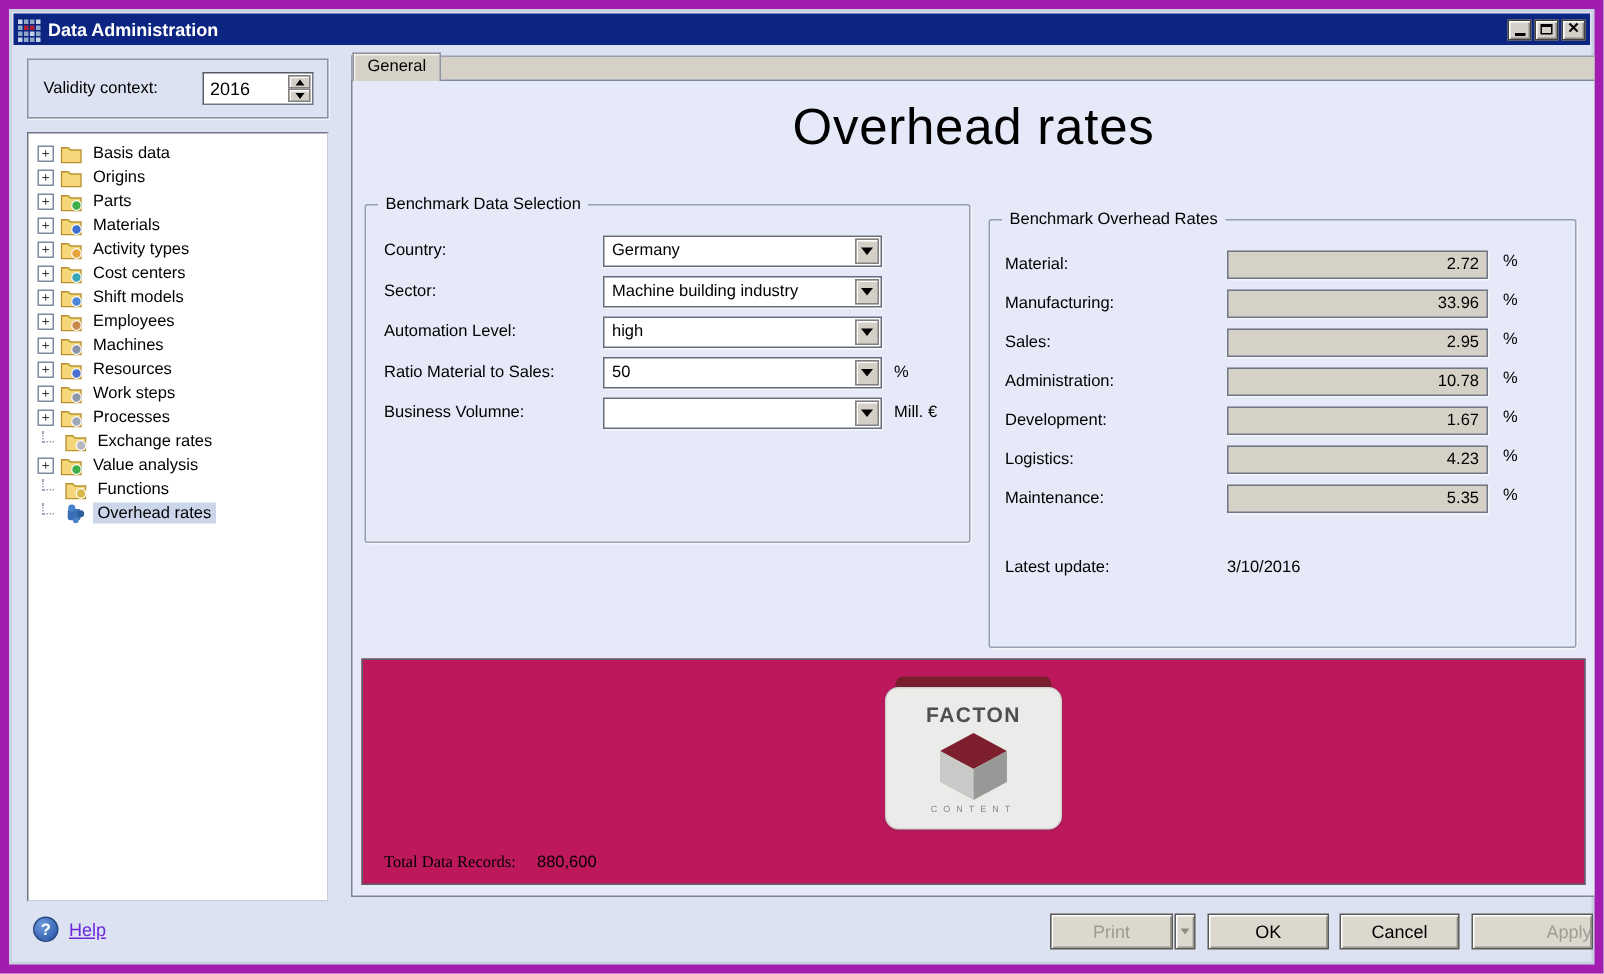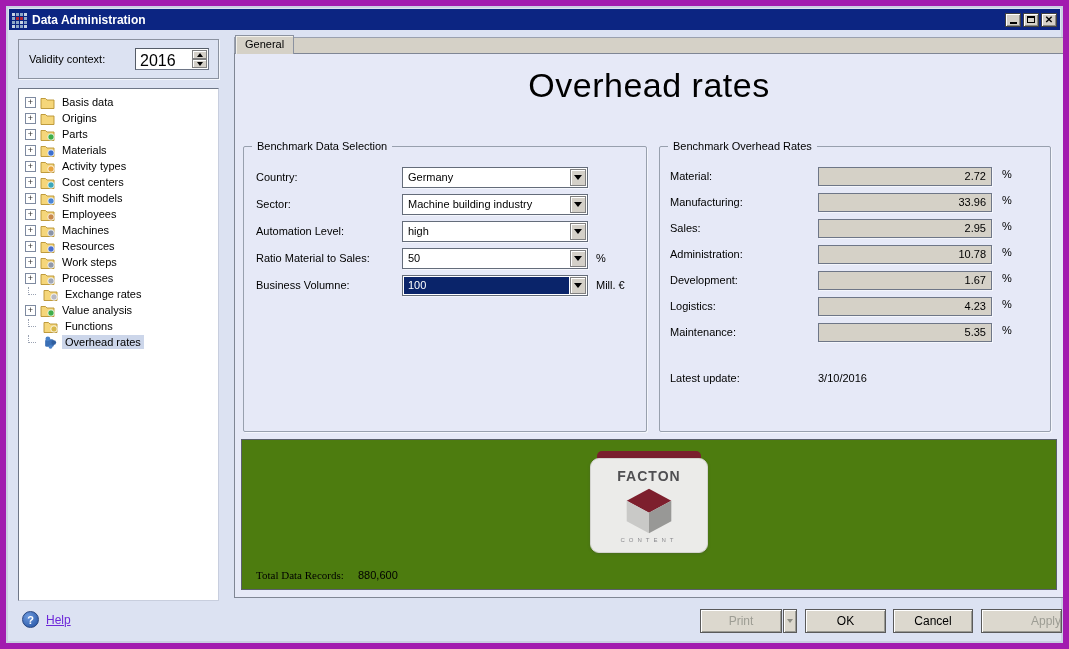--- a/index.html
+++ b/index.html
@@ -21,21 +21,21 @@
   .glyph-min { width:7px; height:2px; background:#000; margin-top:7px; }
   .glyph-max { width:8px; height:7px; border:1px solid #000; border-top:2px solid #000; }
   .glyph-close { font-size:10px; font-weight:bold; line-height:10px; }
 
   
   .validity-group { position:absolute; left:12px; top:33px; width:201px; height:40px;
                     border:1px solid #8b92a0; box-shadow:1px 1px 0 #f4f6fc; }
   .validity-label { position:absolute; left:10px; top:13px; }
   .spinbox { position:absolute; left:116px; top:8px; width:74px; height:22px; background:#fff;
              border:1px solid #6e7687; border-top-color:#555c68; border-left-color:#555c68; }
-  .spin-value { position:absolute; left:4px; top:3px; font-size:16px; }
+  .spin-value { position:absolute; left:4px; top:3px; font-size:12px; }
   .spins { position:absolute; right:1px; top:1px; bottom:1px; width:15px; display:flex; flex-direction:column; }
   .spinbtn { flex:1; background:#d4d0c8; border:1px solid #808080;
              box-shadow:inset 1px 1px 0 #fff; display:flex; align-items:center; justify-content:center; }
   .tri-up { width:0; height:0; border-left:3px solid transparent; border-right:3px solid transparent; border-bottom:4px solid #000; }
   .tri-dn { width:0; height:0; border-left:3px solid transparent; border-right:3px solid transparent; border-top:4px solid #000; }
 
   
   .tree { position:absolute; left:12px; top:82px; width:201px; height:513px; background:#fff;
           border:1px solid #6e7687; border-right-color:#c8cede; border-bottom-color:#c8cede;
           padding:5px 2px 0 6px; overflow:hidden; }
@@ -53,21 +53,21 @@
               border:1px solid #9aa0ae; border-bottom:none; }
   .tab { position:absolute; left:229px; top:29px; height:19px; padding:2px 9px 0 9px; background:#d5d1c7;
          border:1px solid #8b92a0; border-bottom:none; box-shadow:inset 1px 1px 0 #f2f0ea; z-index:3; }
   .tabpage { position:absolute; left:228px; top:47px; width:830px; height:545px; background:#e6e9f7;
              border:1px solid #7f8694; }
   .page-title { position:absolute; top:12px; left:0; width:100%; text-align:center;
                 font-size:34px; letter-spacing:0.5px; color:#000; }
 
   
   .groupbox { position:absolute; border:1px solid #98a0ae; border-radius:2px; box-shadow:1px 1px 0 #f4f6fc; }
-  .gb-sel   { left:8px;   top:92px; width:404px; height:286px; }
+  .gb-sel   { left:8px;   top:82px; width:404px; height:226px; }
   .gb-rates { left:424px; top:92px; width:392px; height:286px; }
   .legend { position:absolute; top:-7px; left:8px; background:#e6e9f7; padding:0 5px; }
 
   .formrow { position:absolute; left:0; right:0; height:22px; }
   .flabel { position:absolute; left:12px; top:4px; white-space:nowrap; }
   .funit  { position:absolute; left:352px; top:4px; white-space:nowrap; }
 
   .combo { position:absolute; left:158px; top:0; width:186px; height:21px; background:#fff;
            border:1px solid #646c7a; box-shadow:1px 1px 0 #f4f6fc; }
   .combo-text { position:absolute; left:1px; top:1px; right:18px; bottom:1px;
@@ -81,21 +81,21 @@
   .rrow { position:absolute; left:0; right:0; height:20px;text-align:center; }
   .rlabel { position:absolute; left:10px; top:3px; white-space:nowrap; }
   .rofield { position:absolute; left:158px; top:0; width:174px; height:19px; background:#d5d1c7;
              border:1px solid #6e7687; box-shadow:1px 1px 0 #f4f6fc; }
   .ro-text { position:absolute; right:5px; top:2px; }
   .runit { position:absolute; left:342px; top:1px; }
   .latest { position:absolute; left:0; right:12px; top:222px; height:16px; }
 
   
   .content-panel { position:absolute; left:6px; top:385px; width:816px; height:151px;
-                   background:#4d7c0f; border:1px solid #5a5f6b; }
+                   background:#be185d; border:1px solid #5a5f6b; }
   .facton-logo { position:absolute; left:50%; top:11px; transform:translateX(-50%); width:118px; height:102px; }
   .logo-band { position:absolute; left:7px; top:0; width:104px; height:16px; background:#7a1f2e;
                border-radius:5px 5px 0 0; box-shadow:0 -3px 0 #9d9da0 inset; }
   .logo-card { position:absolute; left:0; top:7px; width:118px; height:95px; background:#ebebe9;
                border-radius:9px; border:1px solid #d3d3cf; box-shadow:0 1px 3px rgba(60,60,80,0.25);
                display:flex; flex-direction:column; align-items:center; }
   .logo-brand { margin-top:9px; font-size:14px; font-weight:bold; letter-spacing:1px; color:#4f4f52; }
   .logo-cube { margin-top:3px; }
   .logo-caption { font-size:6px; letter-spacing:4px; color:#8a8a8e; margin-top:2px; }
   .records { position:absolute; left:14px; bottom:8px; display:flex; }
@@ -379,21 +379,20 @@
               <span class="combo-text">50</span>
               <span class="combo-btn">
                 <span class="tri-combo"></span>
               </span>
             </div>
             <span class="funit">%</span>
           </div>
           <div class="formrow" style="top: 128px;">
             <span class="flabel">Business Volumne:</span>
             <div class="combo">
-              <span class="combo-text selhl">100</span>
               <span class="combo-btn">
                 <span class="tri-combo"></span>
               </span>
             </div>
             <span class="funit">Mill. €</span>
           </div>
         </div>
     </div>
 
     <div class="groupbox gb-rates">

